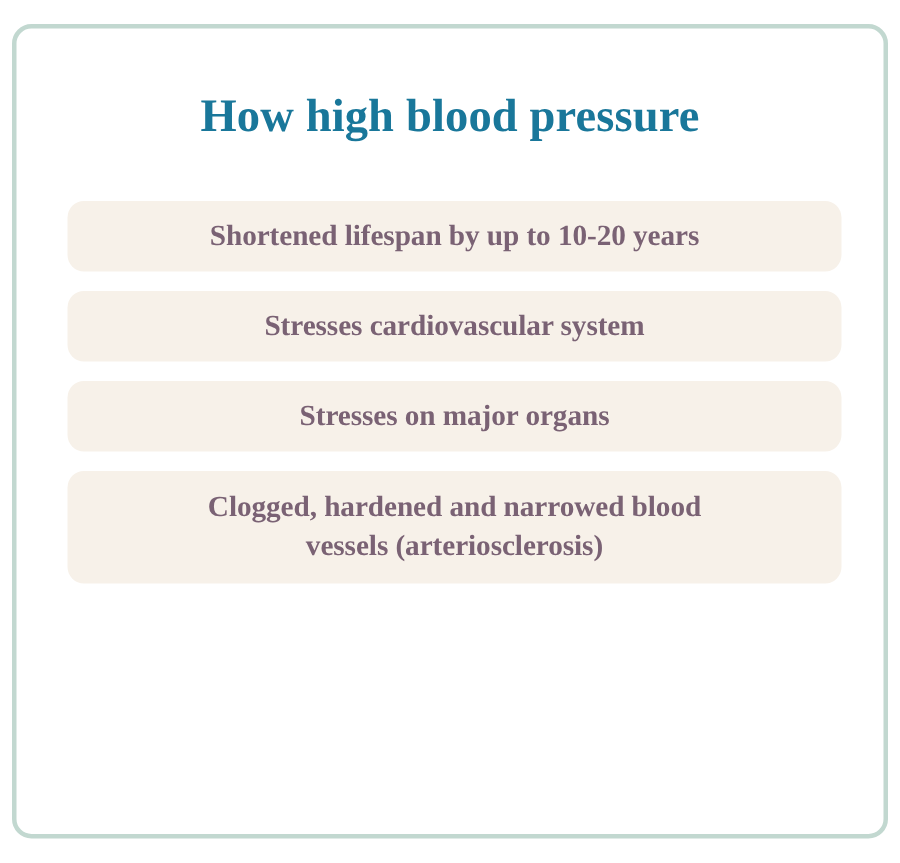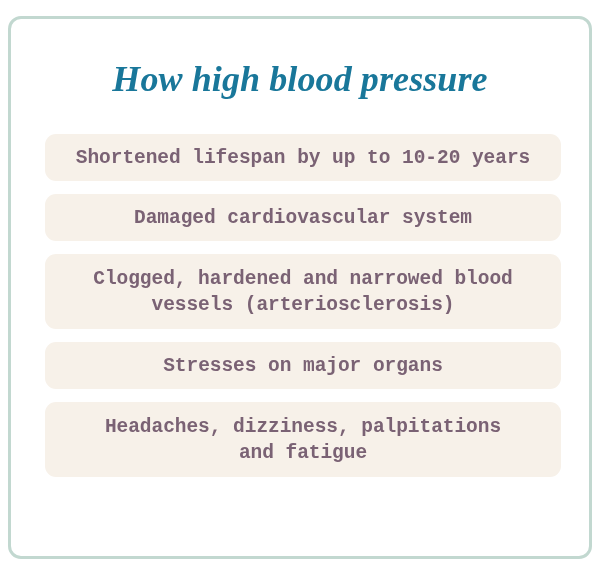--- a/index.html
+++ b/index.html
@@ -27,25 +27,24 @@
   }
 
   #card-title {
     position: absolute;
     left: 0;
     top: 20px;
     width: 100%;
     text-align: center;
     font-family: "Liberation Serif", "DejaVu Serif", serif;
     font-weight: bold;
-    font-size: 36px;
+    font-size: 31px;
     line-height: 33px;
     color: #19779a;
     letter-spacing: 0.1px;
-    font-style: italic;
   }
   #card-title .title-line {
     display: block;
   }
 
   #effects-list {
     position: absolute;
     left: 34px;
     top: 115px;
     width: 516px;
@@ -60,21 +59,21 @@
     display: flex;
     align-items: center;
     justify-content: center;
     padding: 0 14px;
   }
   .effect-item.single-line { height: 47px; }
   .effect-item.double-line { height: 75px; }
 
   .effect-label {
     text-align: center;
-    font-family: Liberation Mono, monospace;
+    font-family: Liberation Serif, serif;
     font-weight: bold;
     font-size: 19.5px;
     line-height: 26px;
     color: #7a6274;
     letter-spacing: -0.05px;
     white-space: pre-line;
   }
 </style>
 </head>
 <body>
@@ -85,32 +84,28 @@
     <span class="title-line">How high blood pressure</span>
   </h1>
 
   <div id="effects-list">
 
     <div class="effect-item single-line">
       <span class="effect-label">Shortened lifespan by up to 10-20 years</span>
     </div>
 
     <div class="effect-item single-line">
-      <span class="effect-label">Damaged cardiovascular system</span>
+      <span class="effect-label">Stresses cardiovascular system</span>
+    </div>
+
+    <div class="effect-item single-line">
+      <span class="effect-label">Stresses on major organs</span>
     </div>
 
     <div class="effect-item double-line">
       <span class="effect-label">Clogged, hardened and narrowed blood
 vessels (arteriosclerosis)</span>
     </div>
 
-    <div class="effect-item single-line">
-      <span class="effect-label">Stresses on major organs</span>
-    </div>
 
-
-    <div class="effect-item double-line">
-      <span class="effect-label">Headaches, dizziness, palpitations
-and fatigue</span>
-    </div>
 
   </div>
 </div>
 
 </body></html>

